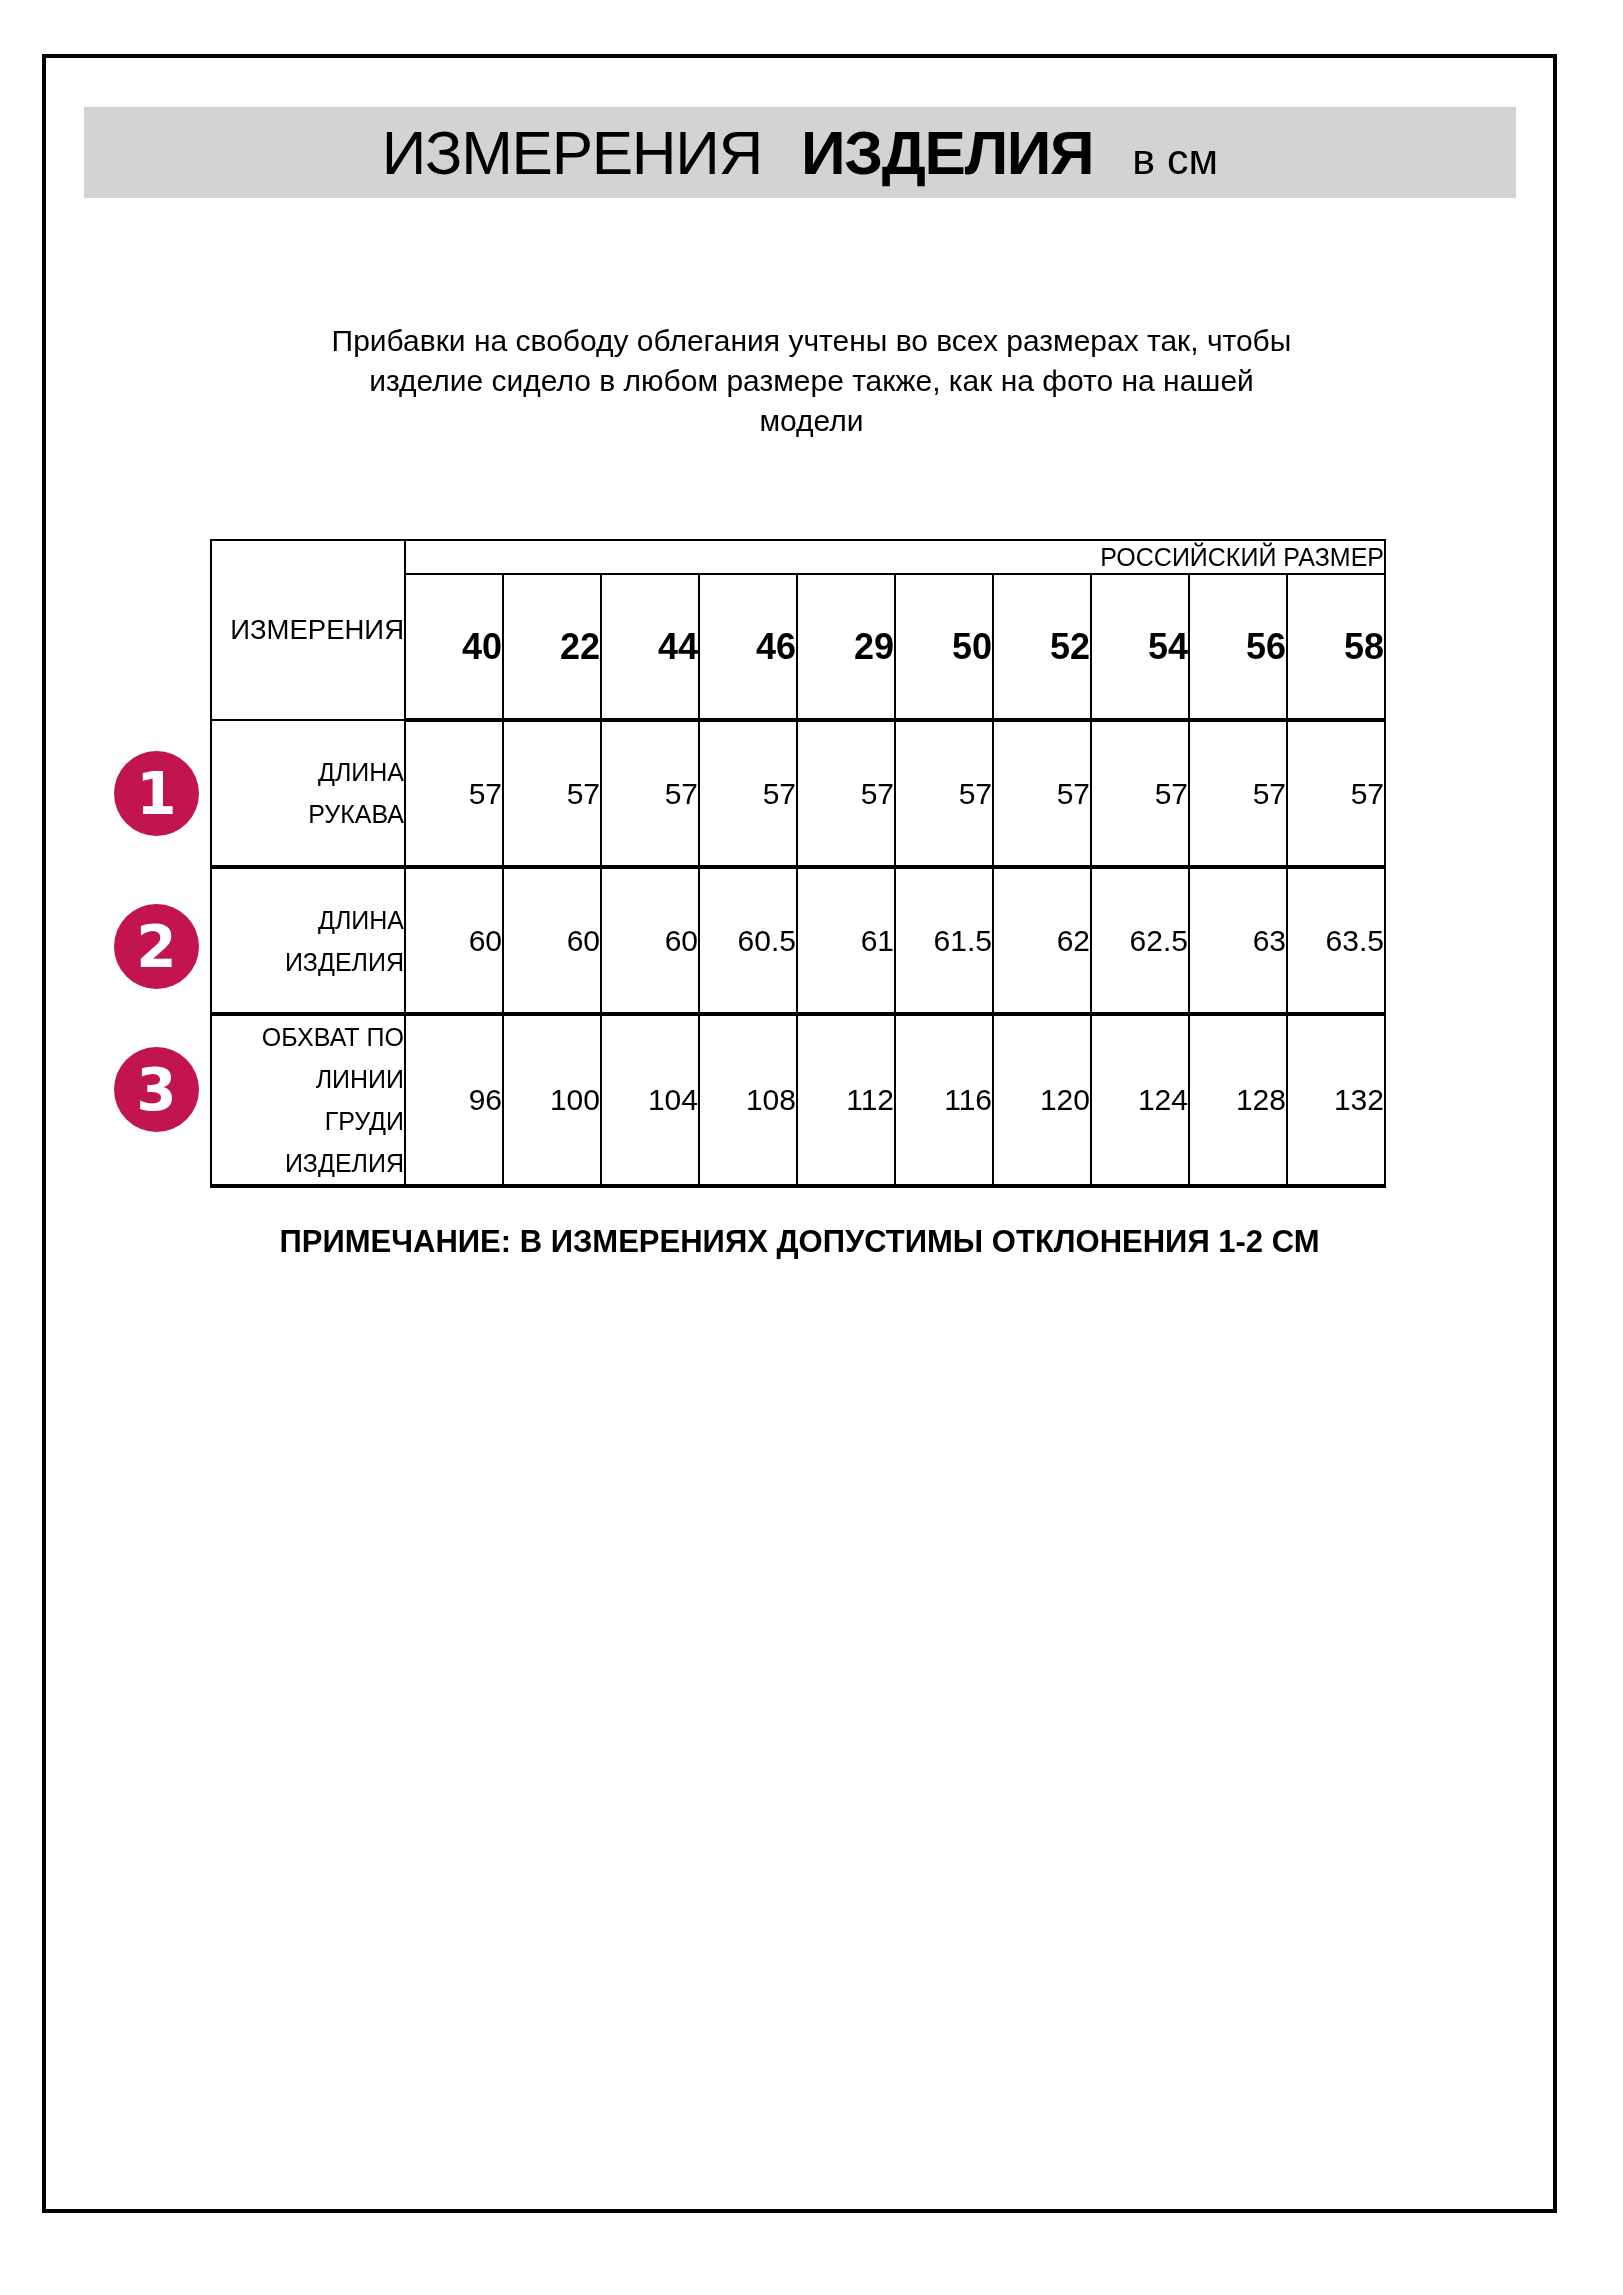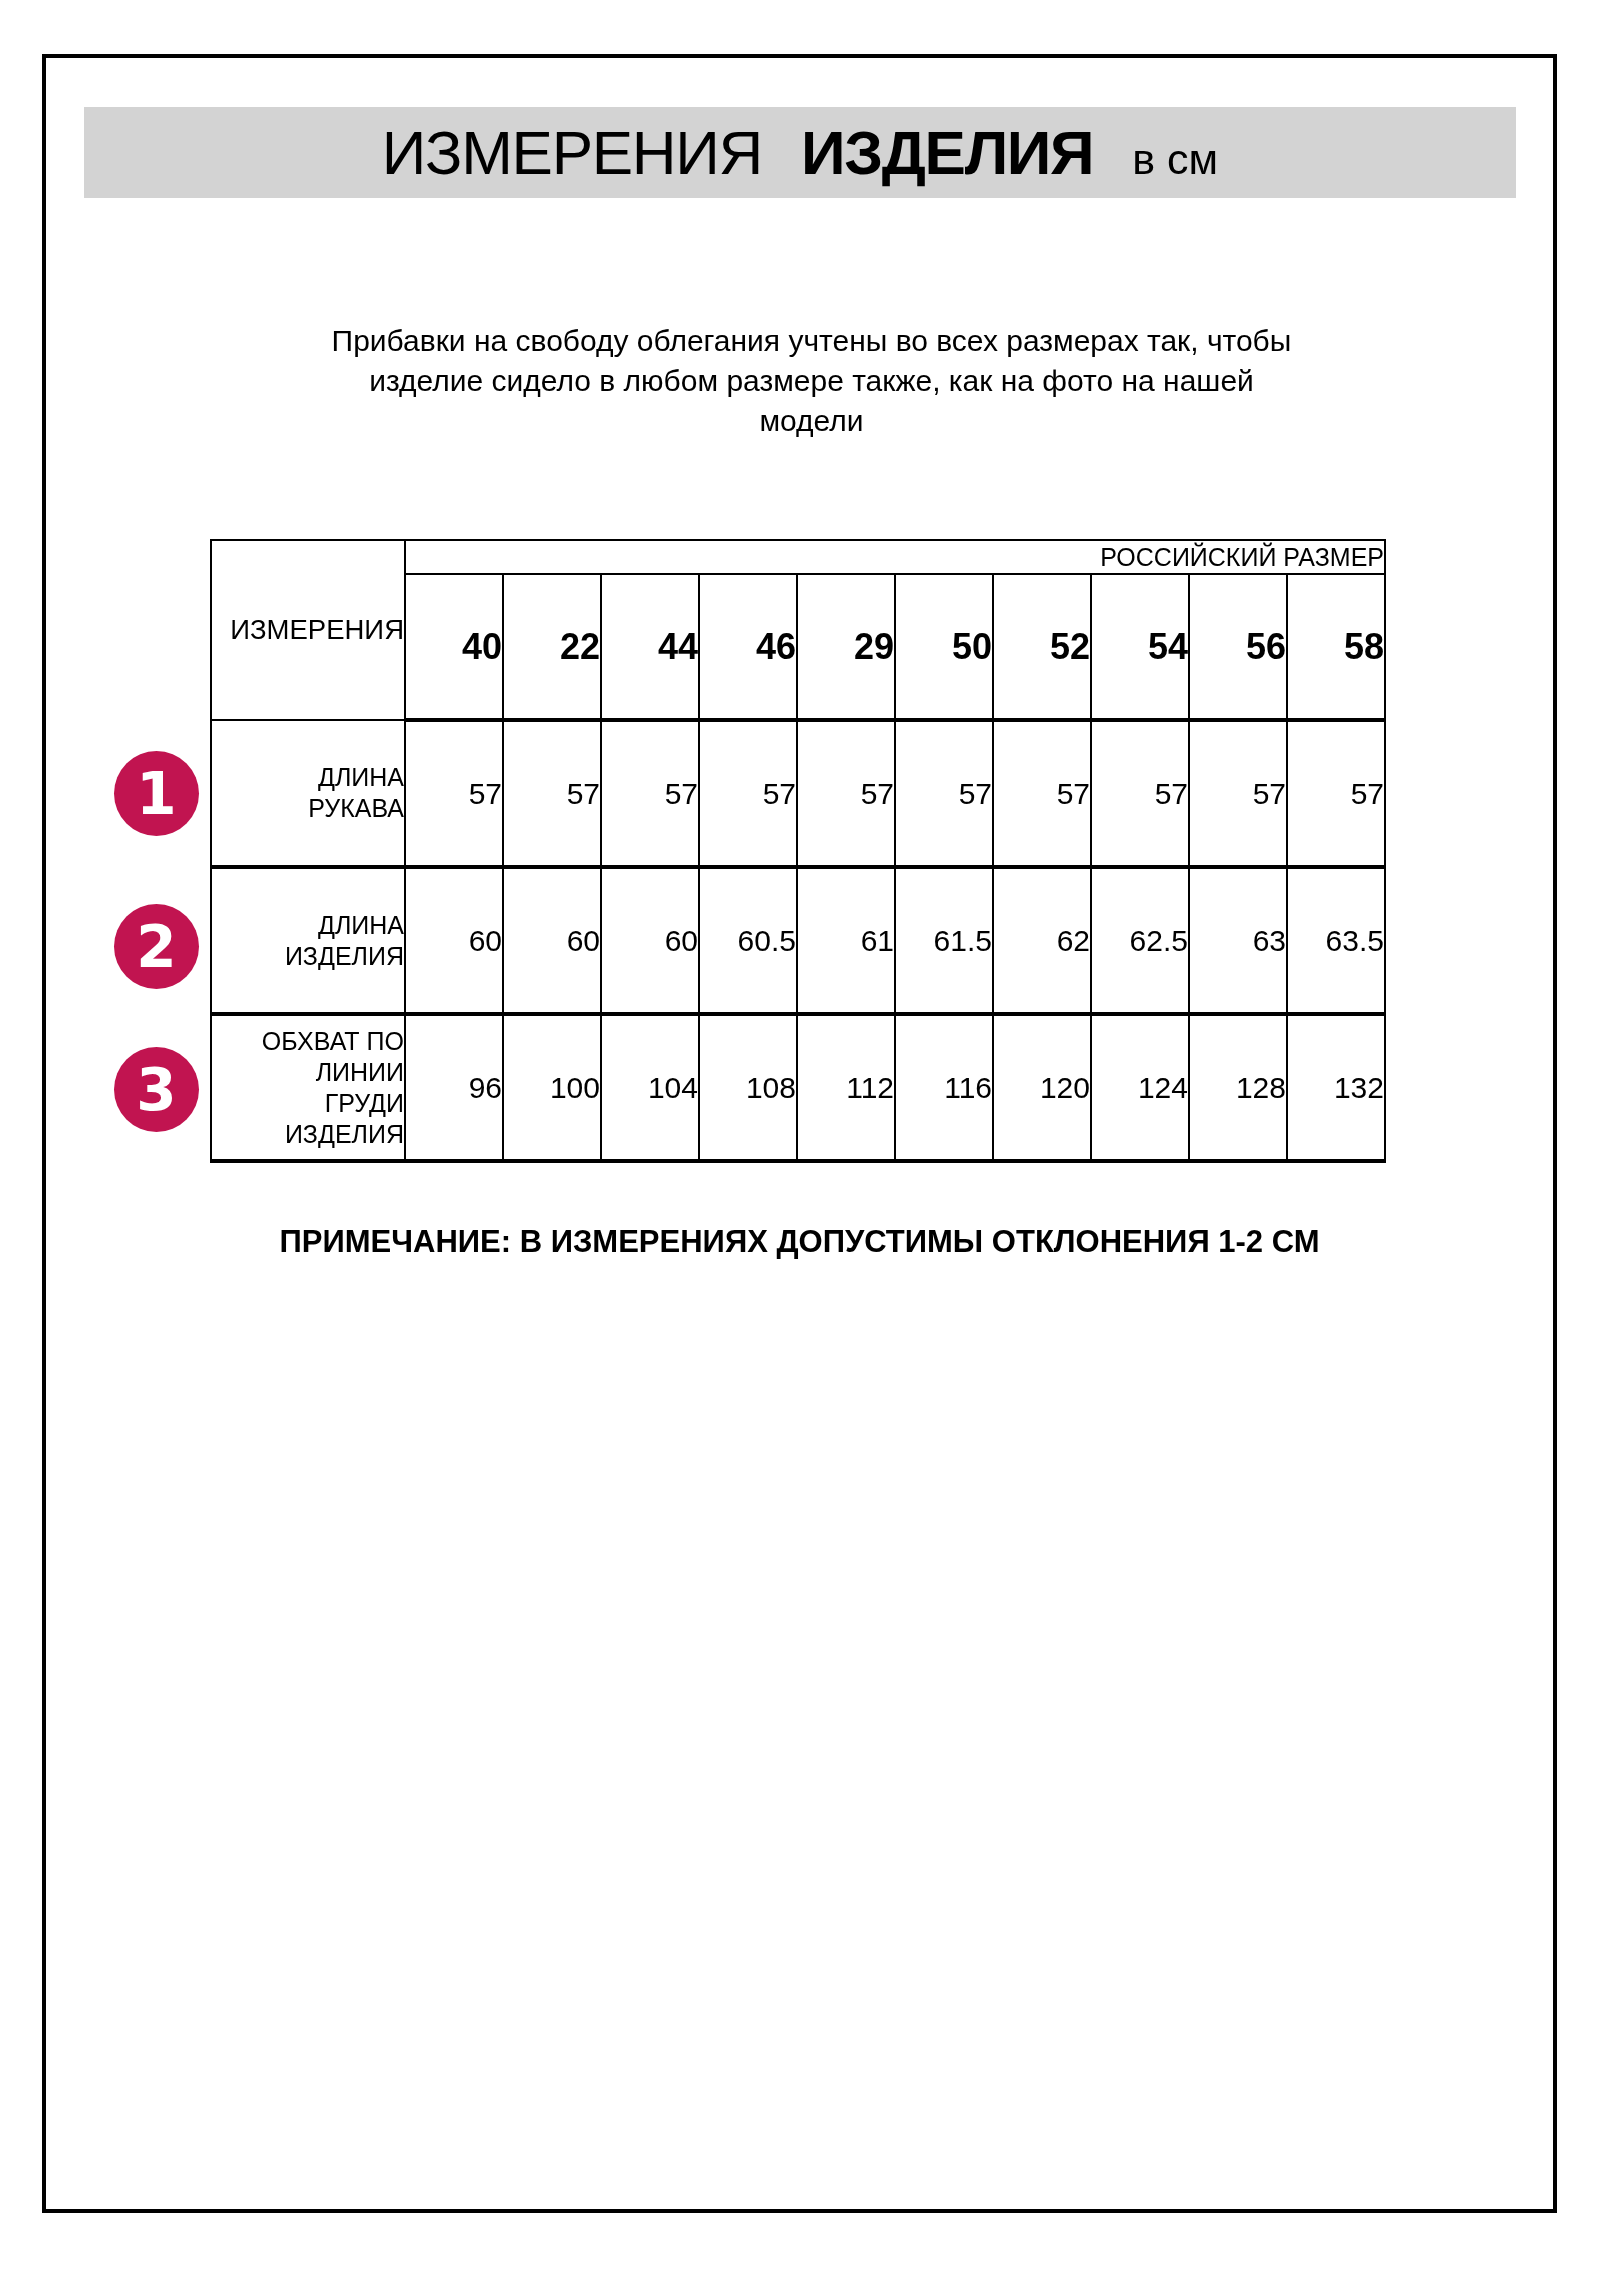--- a/index.html
+++ b/index.html
@@ -59,21 +59,21 @@
     padding: 0;
     overflow: hidden;
   }
   td.corner-cell { width: 192px; font-size: 27.5px; }
   td.group-cell { height: 32px; font-size: 25px; border-bottom: 2.6px solid #000000; }
   tr.sizes-row td { height: 143px; font-size: 36px; font-weight: bold; border-bottom: 4.6px solid #000000; }
   td.size-col { width: 96px; }
   tr.data-row td { height: 143px; border-bottom: 4.6px solid #000000; }
   td.row-label {
     font-size: 25px;
-    line-height: 31px;
+    line-height: 42px;
     white-space: pre-line;
   }
   td.value-cell { font-size: 30px; }
   .note {
     position: absolute;
     left: 42px; width: 1515px; top: 1200px;
     text-align: center;
     font-size: 31px;
     font-weight: bold;
     margin-top: 24px;

